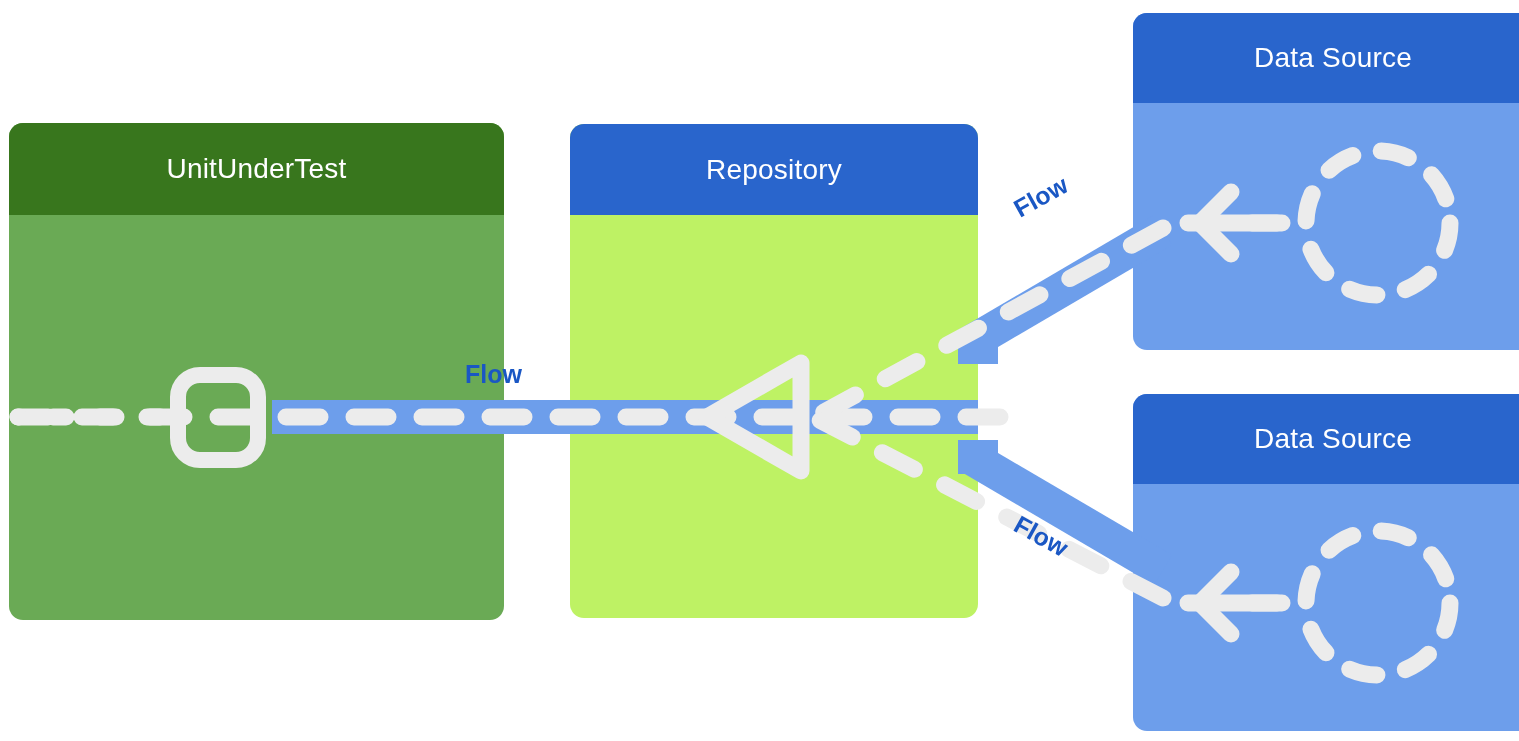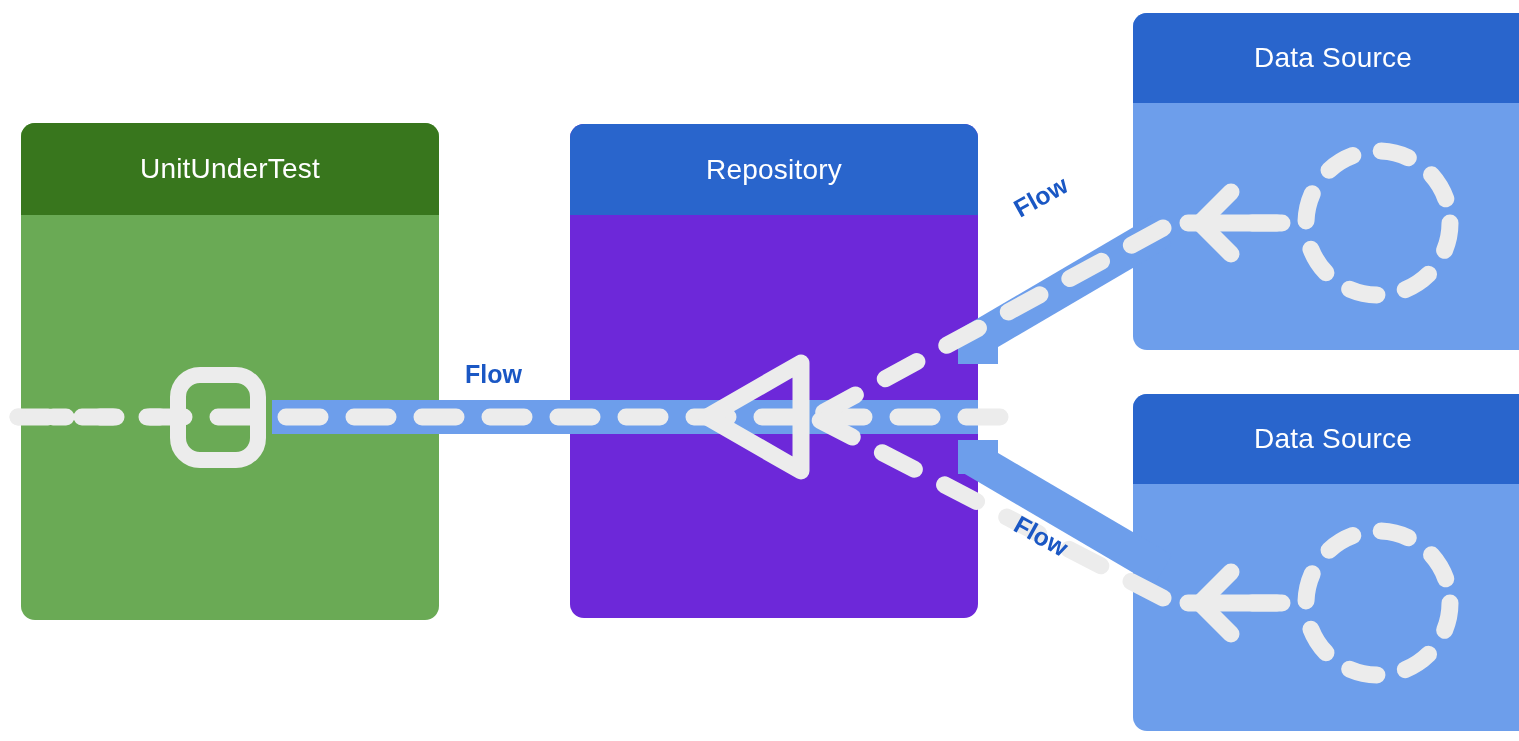--- a/index.html
+++ b/index.html
@@ -33,39 +33,39 @@
     align-items: center;
     justify-content: center;
     color: #ffffff;
     font-weight: 400;
     letter-spacing: 0.2px;
     user-select: none;
   }
 
   
   #node-uut {
-    left: 21px;
+    left: 9px;
     top: 123px;
-    width: 418px;
+    width: 495px;
     height: 497px;
     background: #6AAA55;
   }
   #node-uut .node-header {
     height: 92px;
     background: #38761D;
     font-size: 28px;
   }
 
   
   #node-repo {
     left: 570px;
     top: 124px;
     width: 408px;
     height: 494px;
-    background: #6d28d9;
+    background: #bef264;
   }
   #node-repo .node-header {
     height: 91px;
     background: #2965CC;
     font-size: 28px;
   }
 
   
   .node-ds {
     left: 1133px;

